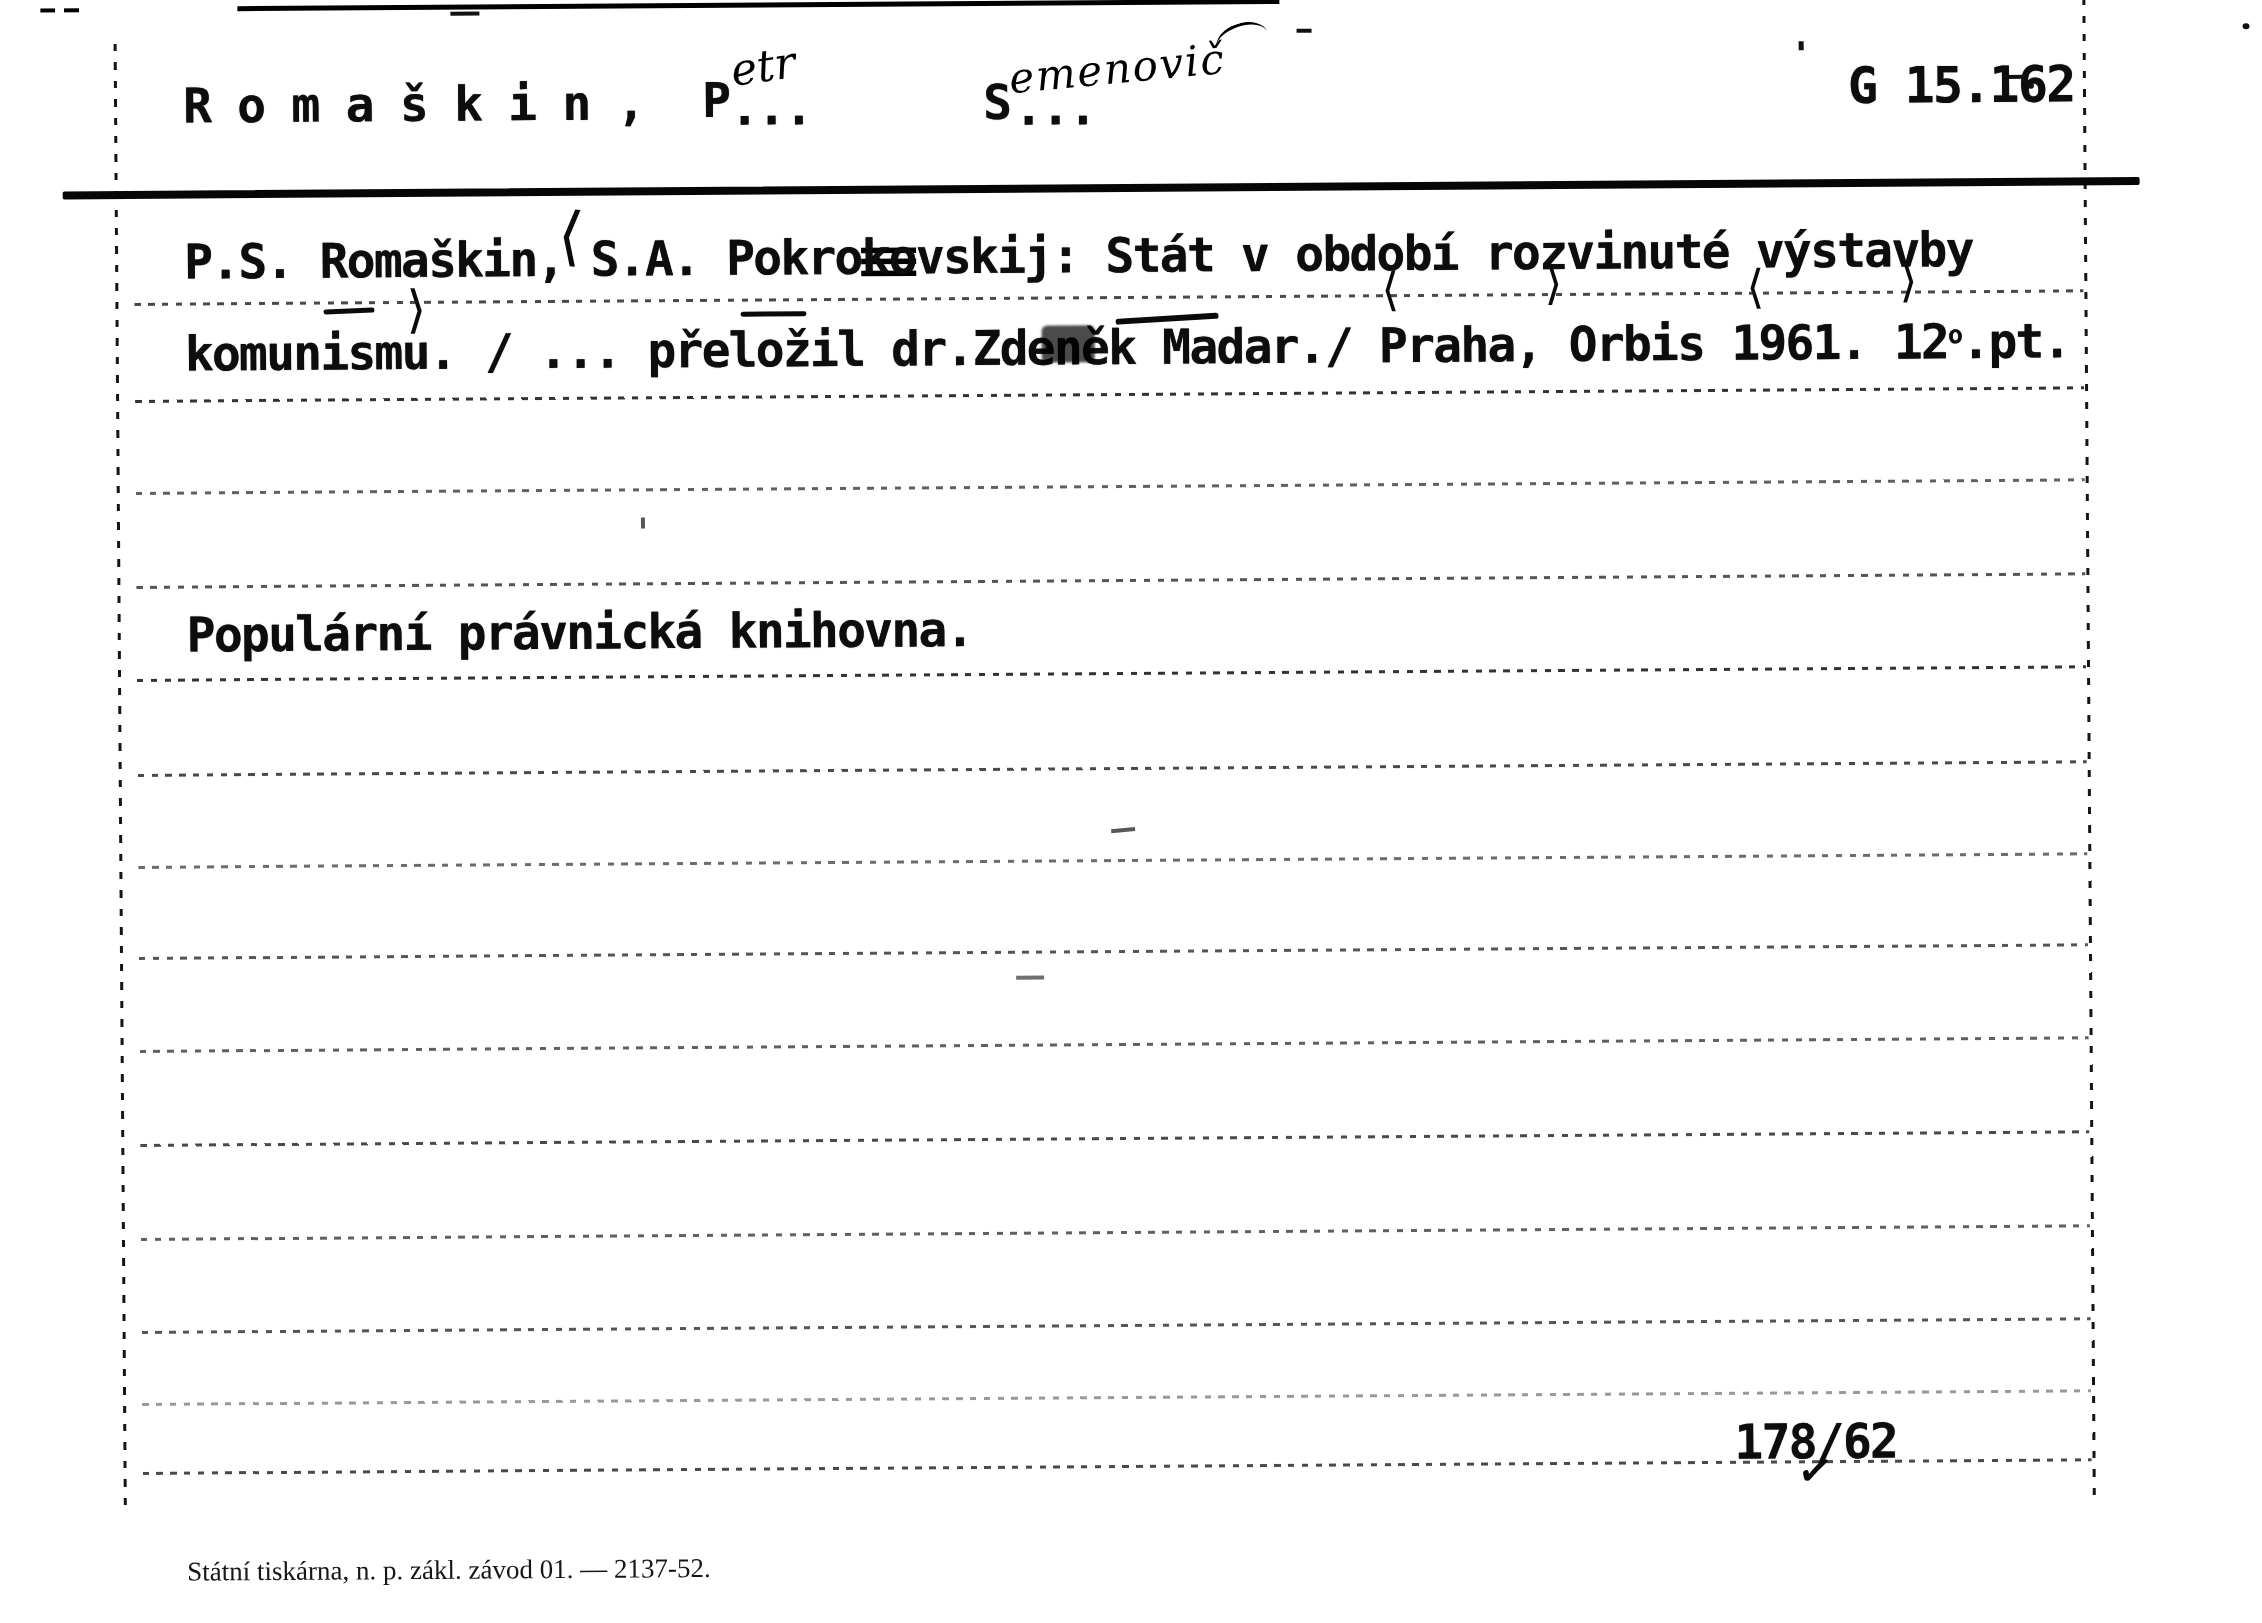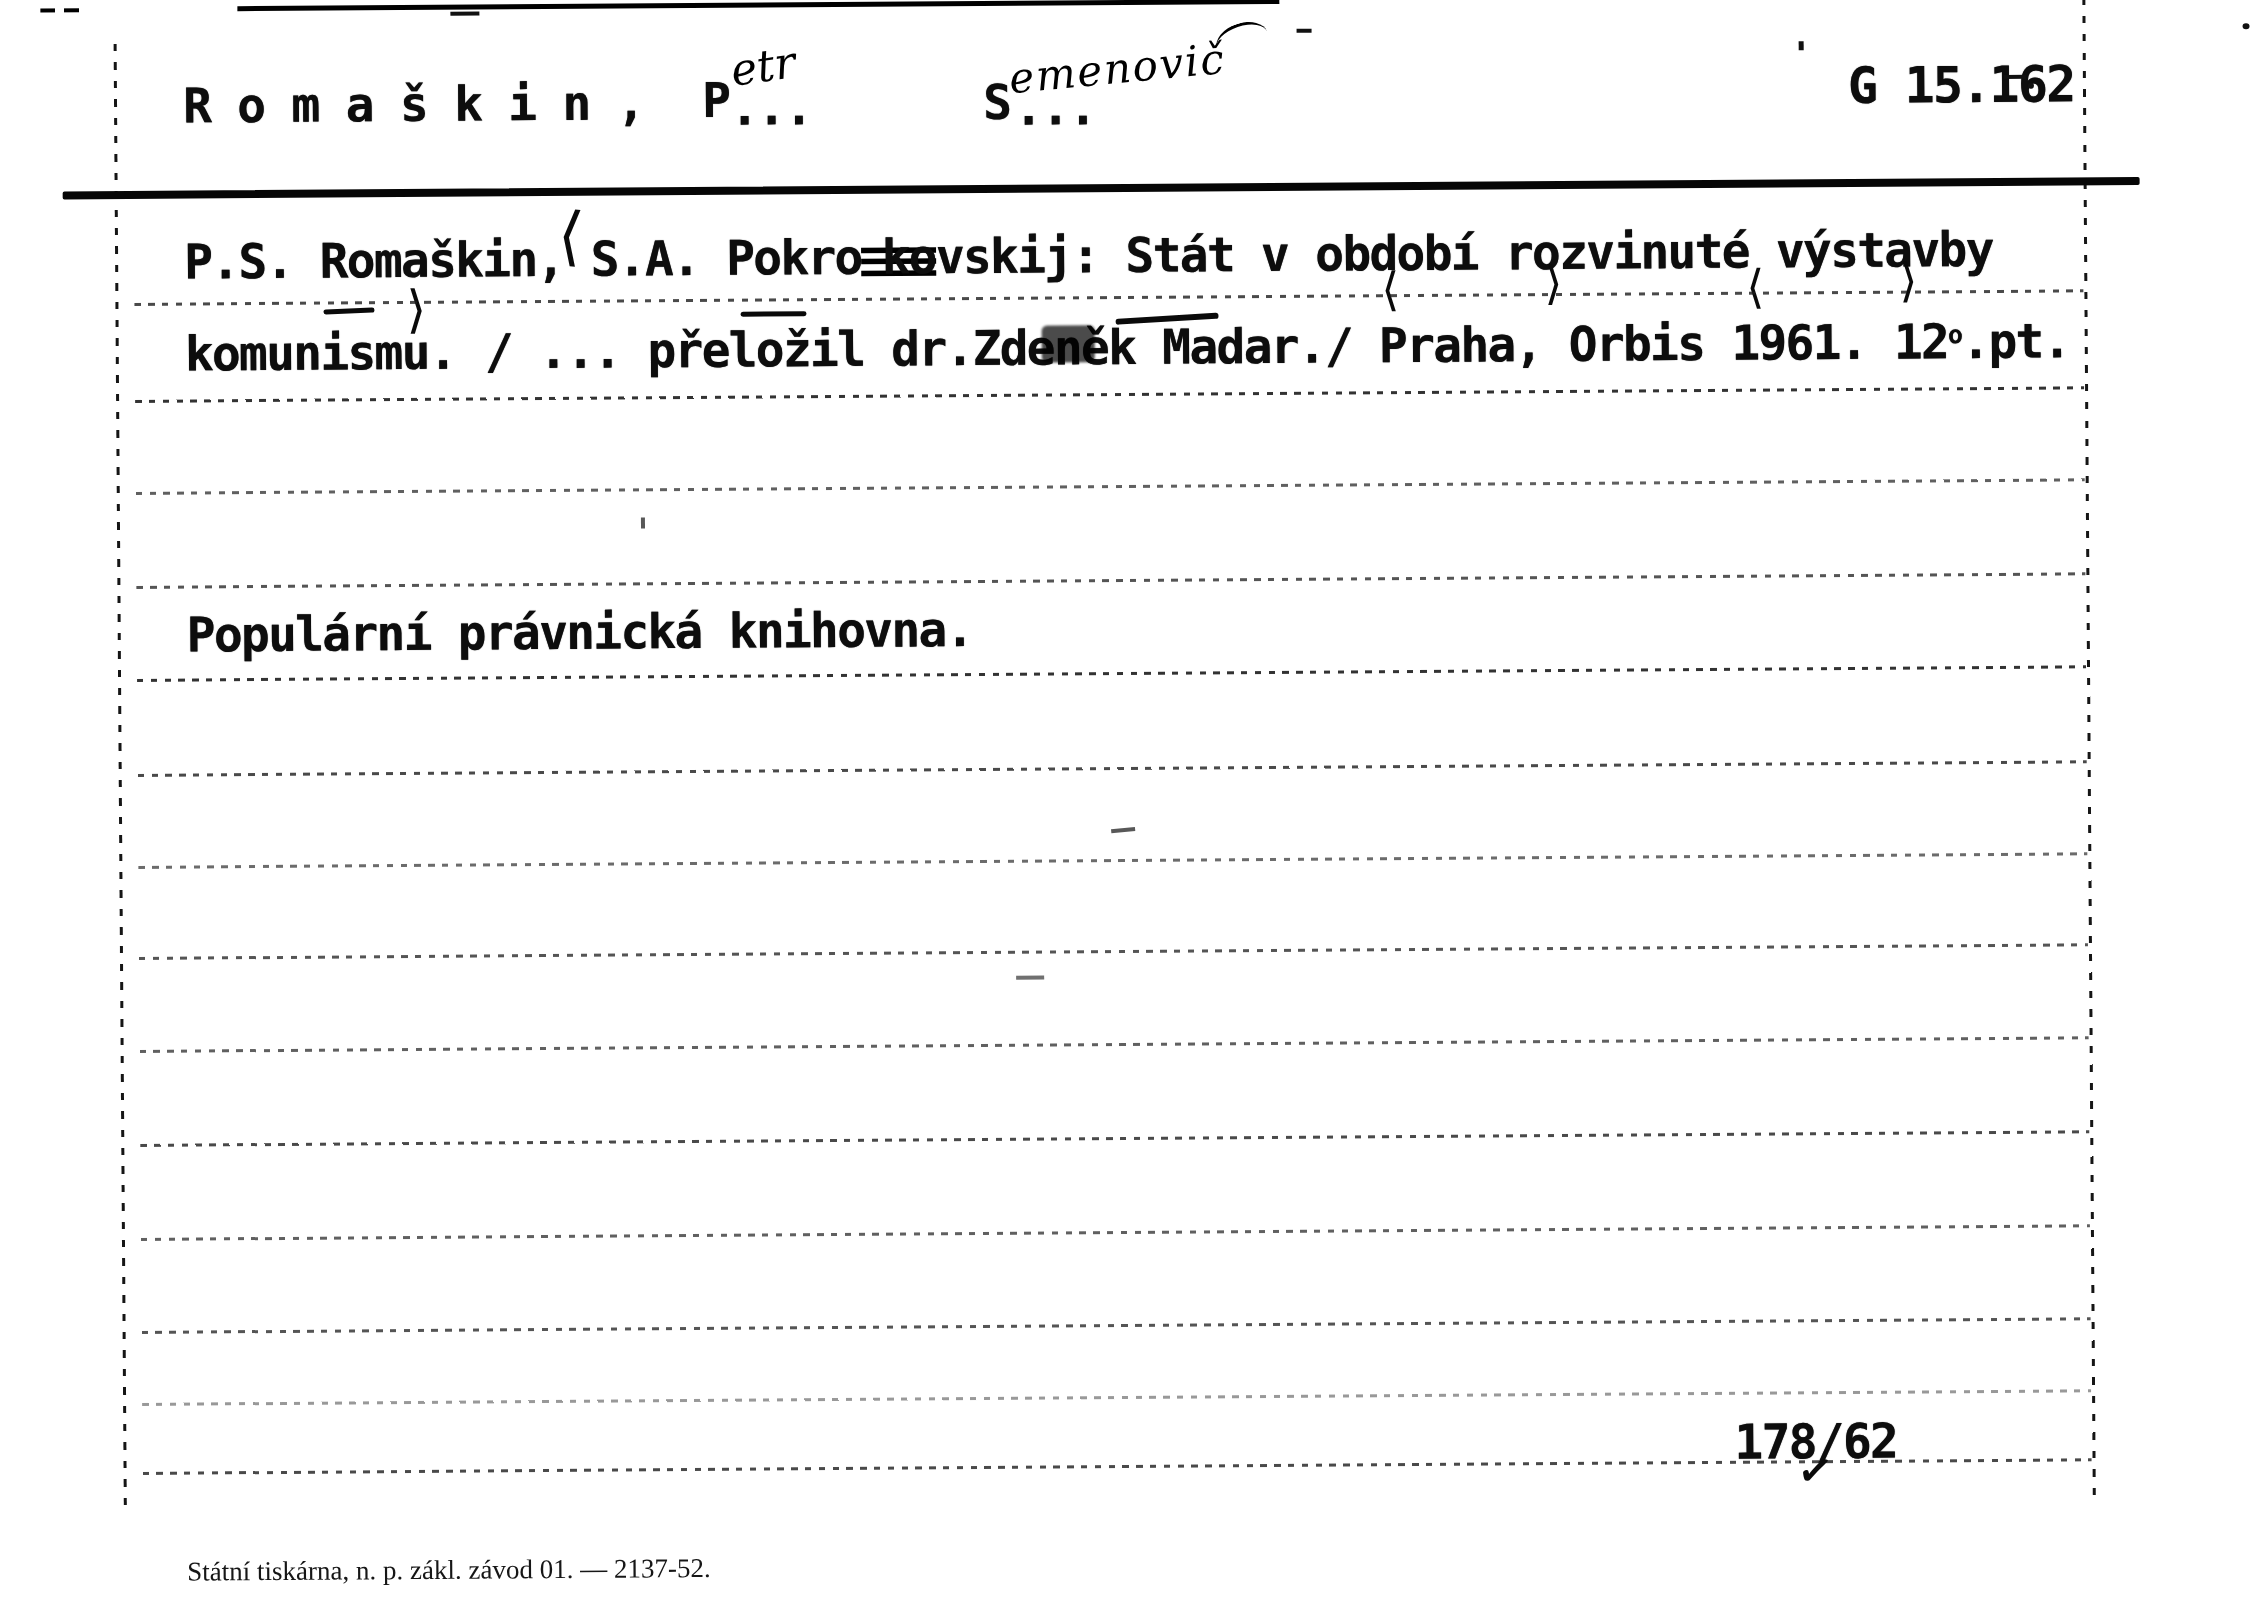--- a/index.html
+++ b/index.html
@@ -45,21 +45,20 @@
   }
   .vline{
     position:absolute;width:2.8px;
     background:repeating-linear-gradient(180deg,#151515 0 7.3px,transparent 7.3px 18.4px);
   }
   .struck{
     background-image:linear-gradient(#000,#000),linear-gradient(#000,#000),linear-gradient(#000,#000);
     background-size:100% 5.5px;
     background-position:0 38%,0 60%,0 84%;
     background-repeat:no-repeat;
-    padding-left:20px;
   }
   .sup{font-size:0.52em;vertical-align:0.6em;}
   .mark{
     font-family:"DejaVu Serif",serif;
     font-weight:400;color:#0a0a0a;line-height:1;white-space:nowrap;
   }
   .uline{position:absolute;height:4.6px;background:#0a0a0a;border-radius:2.8px;}
   .speck{position:absolute;background:#111;}
   .thickrule{
     position:absolute;left:67px;top:184px;width:2077px;height:8.3px;

